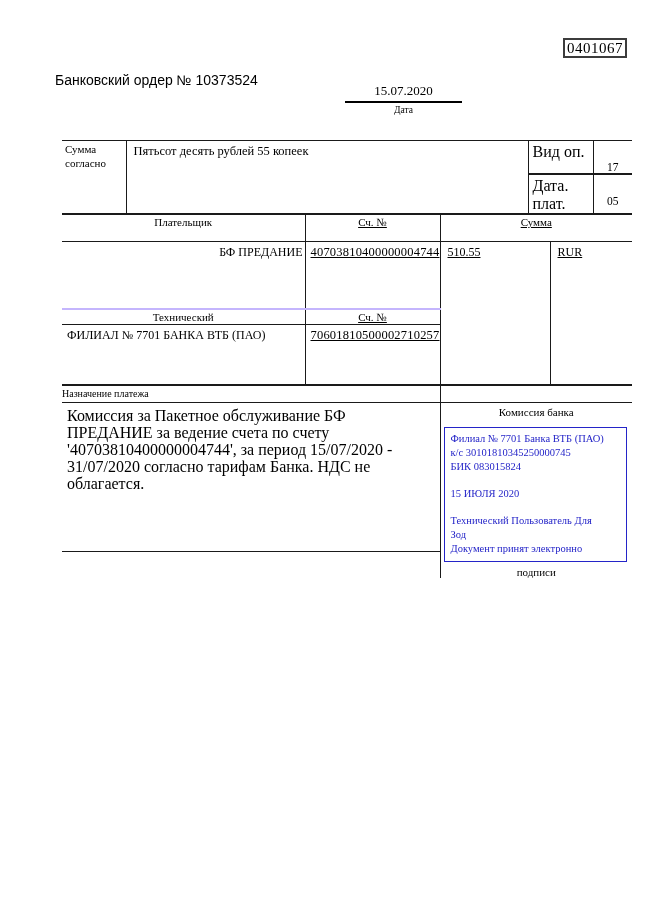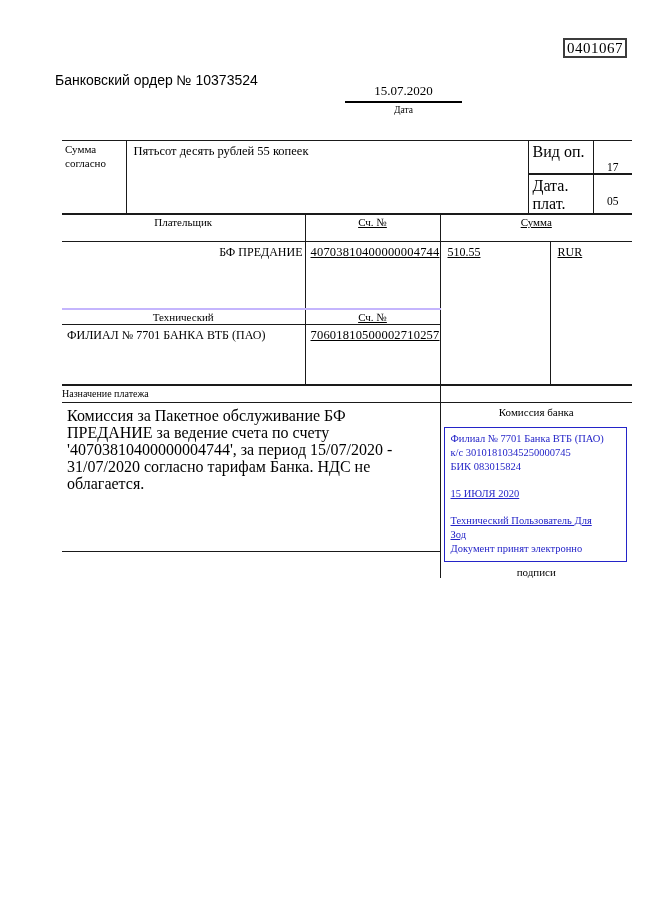--- a/index.html
+++ b/index.html
@@ -61,21 +61,21 @@
     padding:4px 20px 0 5px;
   }
   .marks-label{font-size:11px;text-align:center;padding-top:3px;}
   .stamp{
     margin:9px 5px 0 3px;
     border:1px solid #2424c8;
     color:#2424c8;
     font-size:10.5px;line-height:14px;
     padding:4px 5px 5px 6px;
   }
-  .stamp .gap{margin-top:13px;text-decoration:underline;}
+  .stamp .gap{margin-top:13px;}
   .stamp .narrow{max-width:158px;}
   .signatures{font-size:11px;text-align:center;margin-top:4px;}
 </style>
 </head>
 <body>
 
 <div class="page">
 
   <div class="code-box">
     <span>0401067</span>

